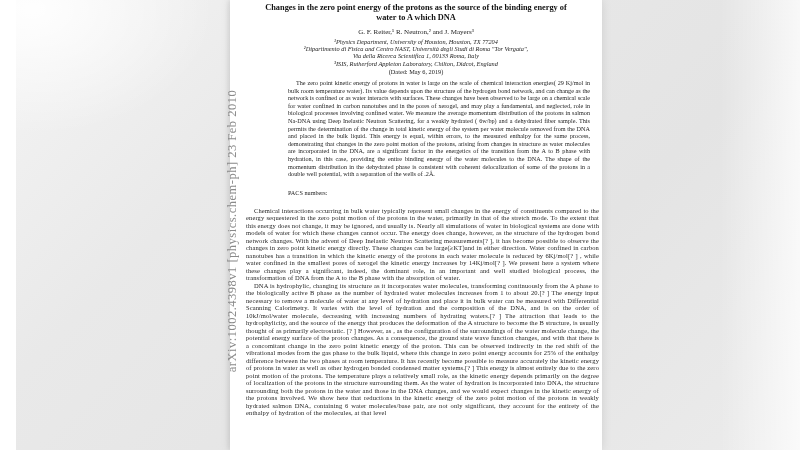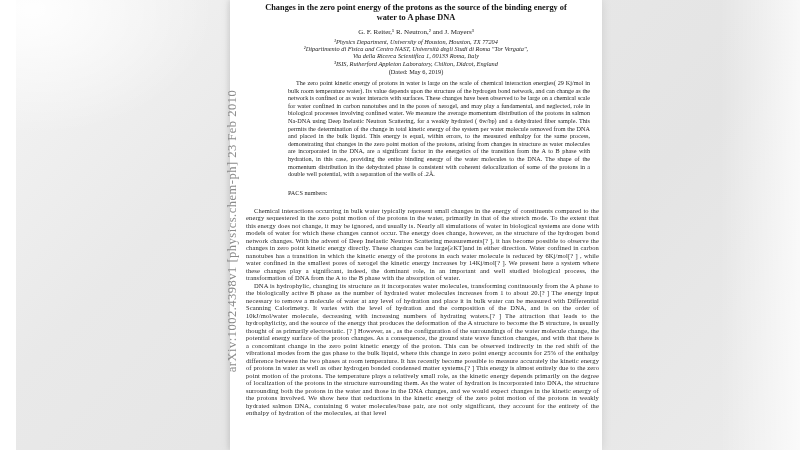--- a/index.html
+++ b/index.html
@@ -106,21 +106,21 @@
 </style>
 </head>
 <body>
 
 <div class="scene">
 
   <div class="page">
 
     <div class="title">
       <div>Changes in the zero point energy of the protons as the source of the binding energy of</div>
-      <div>water to A phase DNA</div>
+      <div>water to A which DNA</div>
     </div>
 
     <div class="authors">G. F. Reiter,¹ R. Neutron,² and J. Mayers³</div>
 
     <div class="affils">
       <div>¹Physics Department, University of Houston, Houston, TX 77204</div>
       <div>²Dipartimento di Fisica and Centro NAST, Università degli Studi di Roma "Tor Vergata",</div>
       <div>Via della Ricerca Scientifica 1, 00133 Roma, Italy</div>
       <div>³ISIS, Rutherford Appleton Laboratory, Chilton, Didcot, England</div>
       <div class="dated">(Dated: May 6, 2019)</div>

